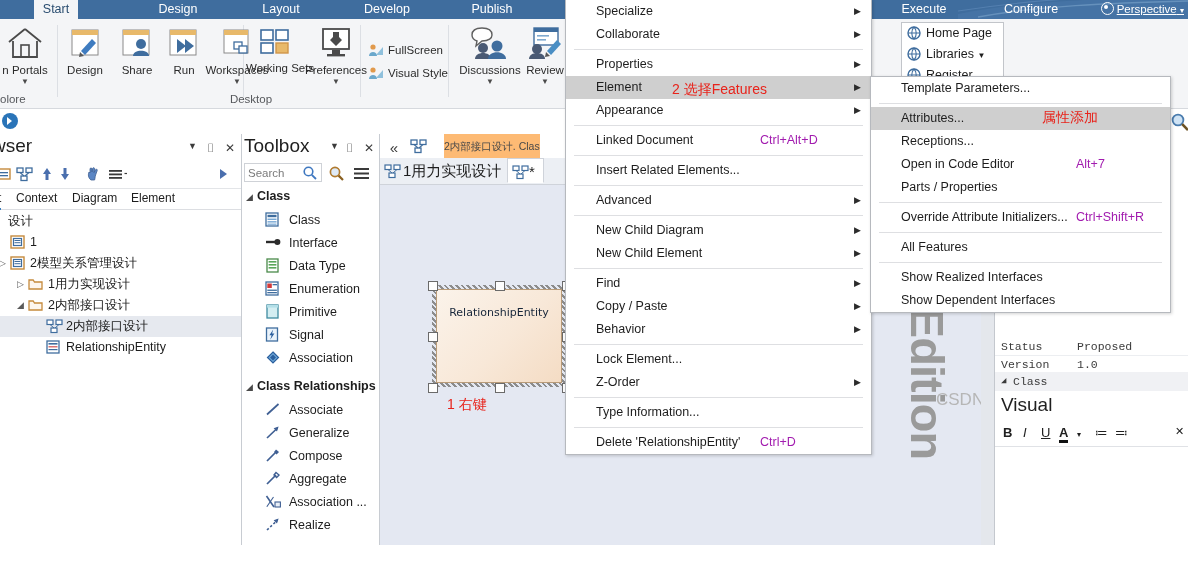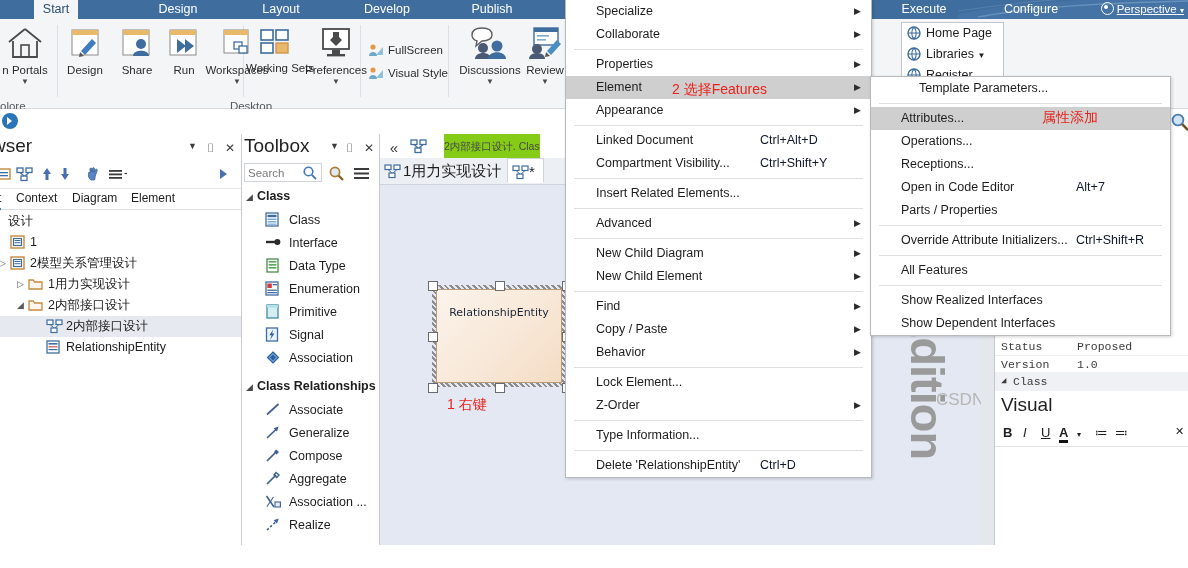--- a/index.html
+++ b/index.html
@@ -15,21 +15,21 @@
   .ribbon-tabs{position:absolute;left:0;top:0;width:1188px;height:19px;background:#3f6d9e;}
   .rtab{position:absolute;top:0;height:19px;line-height:19px;color:#ffffff;font-size:12.5px;text-align:center;white-space:nowrap;}
   .rtab.active{background:#f4f5f7;color:#2a4d70;}
   .perspective{position:absolute;right:4px;top:0;height:19px;line-height:19px;color:#ffffff;font-size:11.5px;white-space:nowrap;text-decoration:underline;}
   .persp-ico{display:inline-block;width:11px;height:11px;border:1.6px solid #fff;border-radius:50%;position:relative;vertical-align:-2px;margin-right:3px;}
   .persp-ico:after{content:"";position:absolute;left:2.2px;top:2.2px;width:4.2px;height:4.2px;background:#fff;border-radius:50%;}
   .ribbon-swoosh{position:absolute;right:0;top:0;width:230px;height:19px;overflow:hidden;}
   .ribbon-swoosh svg{position:absolute;right:0;top:-2px;}
 
   .ribbon-body{position:absolute;left:0;top:19px;width:1188px;height:89px;background:#f4f5f7;border-bottom:1px solid #d6d9de;}
-  .rgroup{position:absolute;top:7px;height:88px;}
+  .rgroup{position:absolute;top:0;height:88px;}
   .rgroup-sep{position:absolute;top:6px;width:1px;height:72px;background:#dcdfe4;}
   .rgroup-label{position:absolute;bottom:2px;width:100%;text-align:center;font-size:11.5px;color:#56585c;}
   .ritem{position:absolute;text-align:center;}
   .ritem .lbl{font-size:11.5px;color:#2b2b2b;line-height:13px;white-space:nowrap;}
   .ritem .caret{font-size:8px;color:#4a4a4a;line-height:8px;margin-top:1px;}
   .ricon{margin:0 auto;}
   .small-item{position:absolute;white-space:nowrap;font-size:11.5px;color:#2b2b2b;}
   .small-item .si-ico{display:inline-block;vertical-align:-3px;margin-right:4px;}
 
   
@@ -65,21 +65,21 @@
   .tb-srch-ico{position:absolute;top:31px;}
   .tbgroup{position:absolute;left:4px;font-size:12.5px;font-weight:bold;color:#1d1d1d;white-space:nowrap;}
   .tbgroup .arr{font-size:9px;color:#4a4a4a;margin-right:4px;}
   .tbitem{position:absolute;left:22px;font-size:12.5px;color:#1d1d1d;white-space:nowrap;height:18px;line-height:18px;}
   .tbitem .ti-ico{position:absolute;left:0;top:1px;}
   .tbitem .ti-lbl{position:absolute;left:25px;top:0;}
 
   
   .diagram-wrap{position:absolute;left:380px;top:134px;width:808px;height:411px;background:#e9ecf4;}
   .dg-collapse{position:absolute;left:0;top:0;width:28px;height:28px;font-size:15px;color:#3b3b3b;text-align:center;line-height:28px;}
-  .dg-header{position:absolute;left:28px;top:0;height:24px;line-height:24px;font-size:10.5px;color:#494949;white-space:nowrap;background:#84cc16;}
+  .dg-header{position:absolute;left:28px;top:0;height:24px;line-height:24px;font-size:10.5px;color:#494949;white-space:nowrap;background:#fdba74;}
   .dg-tabbar{position:absolute;left:0;top:24px;width:808px;height:26px;background:#eceff4;border-bottom:1px solid #cfd3da;}
   .dgtab{position:absolute;top:0;height:25px;line-height:25px;font-size:15px;color:#1d1d1d;white-space:nowrap;padding:0 4px;}
   .dgtab.sel{background:#ffffff;border:1px solid #cfd3da;border-bottom:1px solid #fff;box-sizing:border-box;}
   .canvas{position:absolute;left:0;top:51px;width:808px;height:360px;background:#e4e8f2;}
 
   .cls-node{position:absolute;box-sizing:border-box;
     background:linear-gradient(135deg,#fbf3ea 0%,#f8e8d8 55%,#f4dcc4 100%);
     border:1px solid #b99b78;}
   .cls-title{position:absolute;left:0;right:0;top:16px;text-align:center;font-size:11px;color:#17263a;font-family:"DejaVu Sans",sans-serif;}
   .handle{position:absolute;width:8px;height:8px;background:#fdfdfd;border:1px solid #6a6a6a;}
@@ -102,21 +102,21 @@
   .notes-ttl{position:absolute;left:6px;font-size:19px;color:#1f1f1f;}
   .notes-tb{position:absolute;left:0;width:194px;height:24px;border-bottom:1px solid #e0e2e6;}
   .ntb{position:absolute;top:3px;font-size:13px;color:#202020;}
 
   
   .ctxmenu{position:absolute;background:#ffffff;border:1px solid #b6b9be;box-shadow:1px 1px 3px rgba(0,0,0,.18);}
   .mi{position:relative;height:23px;line-height:23px;font-size:12.5px;color:#1d1d1d;white-space:nowrap;}
   .mi.sel{background:#cfcfcf;}
   .mi.dis{color:#a8a8a8;}
   .mi .mtext{position:absolute;left:32px;}
-  .mi .mkey{position:absolute;color:#0f172a;}
+  .mi .mkey{position:absolute;color:#a21caf;}
   .mi .marrow{position:absolute;font-size:9px;color:#2b2b2b;}
   .msep{height:1px;background:#dedfe2;margin:3px 8px;}
 
   .menu-red{position:absolute;color:#e8231b;font-size:14px;white-space:nowrap;}
 
   
   .minitb{position:absolute;background:#ffffff;border:1px solid #c2c5ca;}
   .minitb .mtrow{position:relative;height:21px;line-height:21px;font-size:12.5px;color:#1d1d1d;white-space:nowrap;}
   .minitb .mtrow .mt-ico{position:absolute;left:5px;top:3px;}
   .minitb .mtrow .mt-lbl{position:absolute;left:24px;}
@@ -666,24 +666,20 @@
         </div>
         <div class="mi">
           <span class="mtext" style="left:30px">Appearance</span>
           <span class="marrow" style="left:288px">▶</span>
         </div>
         <div class="msep"></div>
         <div class="mi">
           <span class="mtext" style="left:30px">Linked Document</span>
           <span class="mkey" style="left:194px">Ctrl+Alt+D</span>
         </div>
-        <div class="mi">
-          <span class="mtext" style="left:30px">Compartment Visibility...</span>
-          <span class="mkey" style="left:194px">Ctrl+Shift+Y</span>
-        </div>
         <div class="msep"></div>
         <div class="mi">
           <span class="mtext" style="left:30px">Insert Related Elements...</span>
         </div>
         <div class="msep"></div>
         <div class="mi">
           <span class="mtext" style="left:30px">Advanced</span>
           <span class="marrow" style="left:288px">▶</span>
         </div>
         <div class="msep"></div>
@@ -725,30 +721,27 @@
           <span class="mtext" style="left:30px">Delete 'RelationshipEntity'</span>
           <span class="mkey" style="left:194px">Ctrl+D</span>
         </div>
       </div>
   </div>
   <div class="menu-red" style="left:672px;top:81px;">2 选择Features</div>
 
   <div class="ctxmenu" style="left:870px;top:76px;width:299px;">
     <div id="submenu-host">
         <div class="mi">
-          <span class="mtext" style="left:48px">Template Parameters...</span>
+          <span class="mtext" style="left:30px">Template Parameters...</span>
         </div>
         <div class="msep"></div>
         <div class="mi sel">
           <span class="mtext" style="left:30px">Attributes...</span>
         </div>
         <div class="mi">
-          <span class="mtext" style="left:30px">Operations...</span>
-        </div>
-        <div class="mi">
           <span class="mtext" style="left:30px">Receptions...</span>
         </div>
         <div class="mi">
           <span class="mtext" style="left:30px">Open in Code Editor</span>
           <span class="mkey" style="left:205px">Alt+7</span>
         </div>
         <div class="mi">
           <span class="mtext" style="left:30px">Parts / Properties</span>
         </div>
         <div class="msep"></div>

